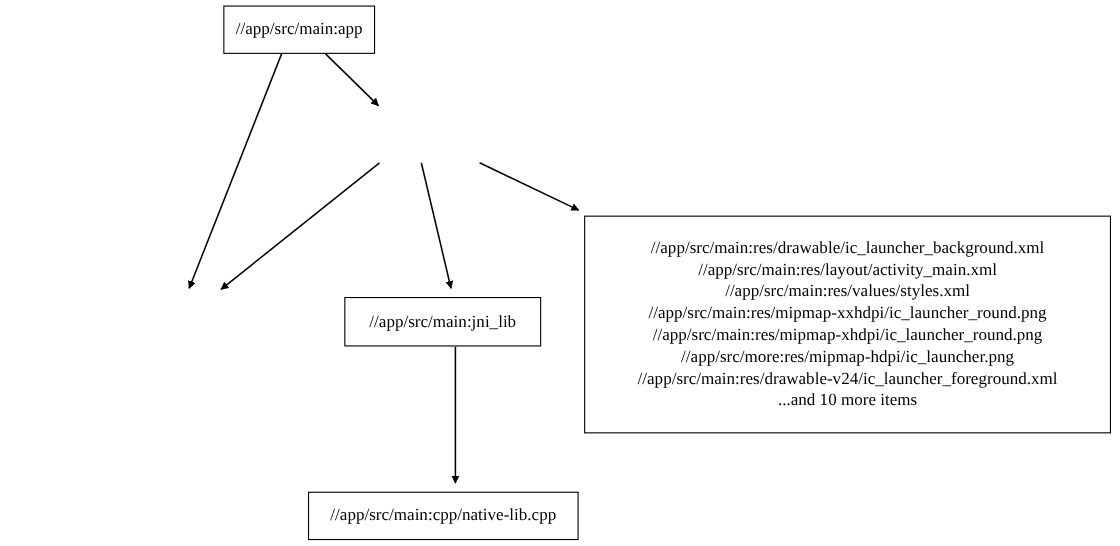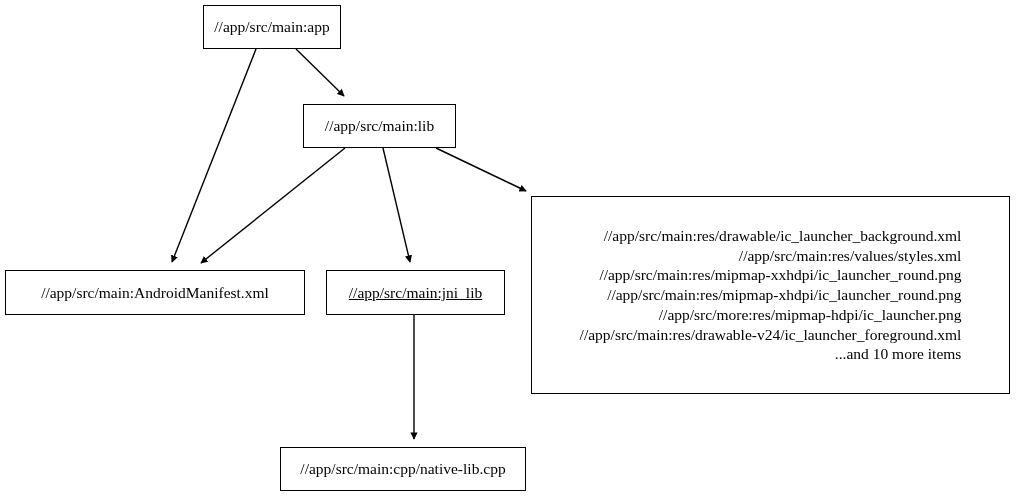--- a/index.html
+++ b/index.html
@@ -75,39 +75,34 @@
 
     <path d="M 436,148 L 526,191" stroke="#000000" stroke-width="1.4" fill="none" marker-end="url(#arrowhead)"></path>
 
     <path d="M 414,315 L 414,439" stroke="#000000" stroke-width="1.4" fill="none" marker-end="url(#arrowhead)"></path>
   </svg>
 
   <div class="node" id="node-app" style="left: 203px; top: 5px; width: 138px; height: 44px; border-color: rgb(0, 0, 0); background: rgb(255, 255, 255); color: rgb(0, 0, 0);">
     <span class="node-label">//app/src/main:app</span>
   </div>
 
-  <div class="node" id="node-lib" style="left: 303px; top: 104px; width: 153px; height: 44px; border-color: rgb(0, 0, 0); background: rgb(255, 255, 255); color: rgb(0, 0, 0);">
-    <span class="node-label">//app/src/main:lib</span>
-  </div>
 
-  <div class="node" id="node-manifest" style="left: 5px; top: 270px; width: 300px; height: 45px; border-color: rgb(0, 0, 0); background: rgb(255, 255, 255); color: rgb(0, 0, 0);">
-    <span class="node-label">//app/src/main:AndroidManifest.xml</span>
-  </div>
 
-  <div class="node" id="node-jni-lib" style="left: 326px; top: 270px; width: 179px; height: 45px; border-color: rgb(0, 0, 0); background: rgb(255, 255, 255); color: rgb(0, 0, 0); text-decoration: underline;">
+  <div class="node" id="node-jni-lib" style="left: 313px; top: 270px; width: 179px; height: 45px; border-color: rgb(0, 0, 0); background: rgb(255, 255, 255); color: rgb(0, 0, 0);">
     <span class="node-label">//app/src/main:jni_lib</span>
   </div>
 
   <div class="node" id="node-native-lib" style="left: 280px; top: 447px; width: 246px; height: 44px; border-color: rgb(0, 0, 0); background: rgb(255, 255, 255); color: rgb(0, 0, 0);">
     <span class="node-label">//app/src/main:cpp/native-lib.cpp</span>
   </div>
 
-  <div class="node node-multiline" id="node-res" style="left: 531px; top: 196px; width: 479px; height: 198px; border-color: rgb(0, 0, 0); background: rgb(255, 255, 255); color: rgb(0, 0, 0); text-align: right;">
+  <div class="node node-multiline" id="node-res" style="left: 531px; top: 196px; width: 479px; height: 198px; border-color: rgb(0, 0, 0); background: rgb(255, 255, 255); color: rgb(0, 0, 0);">
     <div class="node-lines">
         <span class="line">//app/src/main:res/drawable/ic_launcher_background.xml</span>
+        <span class="line">//app/src/main:res/layout/activity_main.xml</span>
         <span class="line">//app/src/main:res/values/styles.xml</span>
         <span class="line">//app/src/main:res/mipmap-xxhdpi/ic_launcher_round.png</span>
         <span class="line">//app/src/main:res/mipmap-xhdpi/ic_launcher_round.png</span>
         <span class="line">//app/src/more:res/mipmap-hdpi/ic_launcher.png</span>
         <span class="line">//app/src/main:res/drawable-v24/ic_launcher_foreground.xml</span>
         <span class="line">...and 10 more items</span>
       </div>
   </div>
 
 </div>

